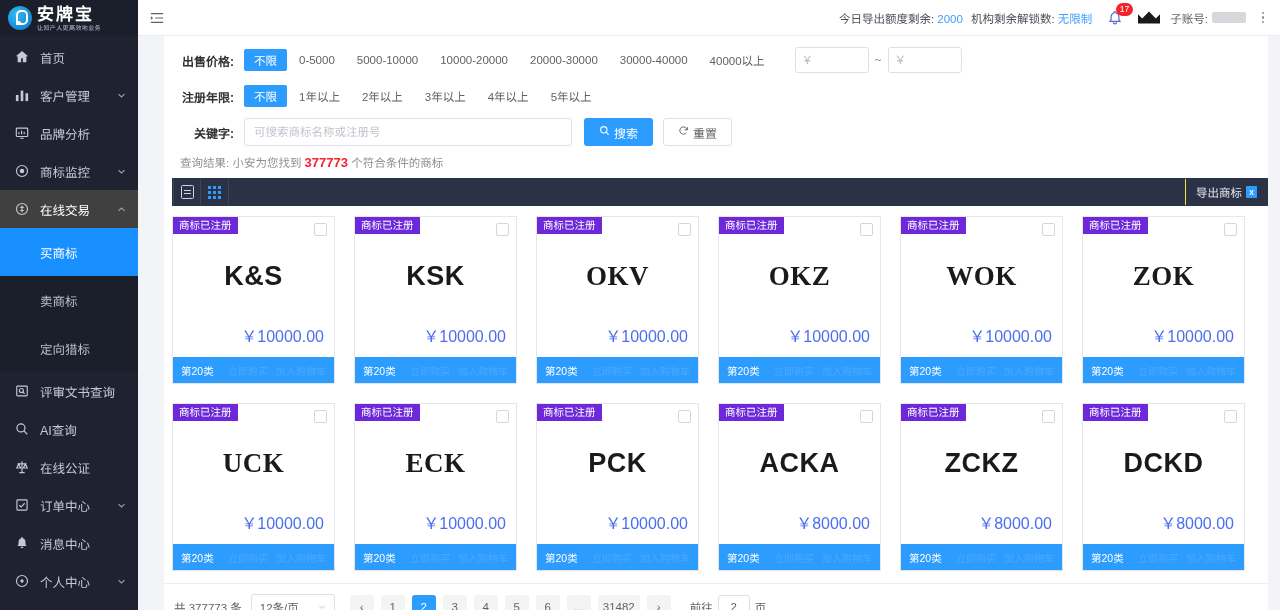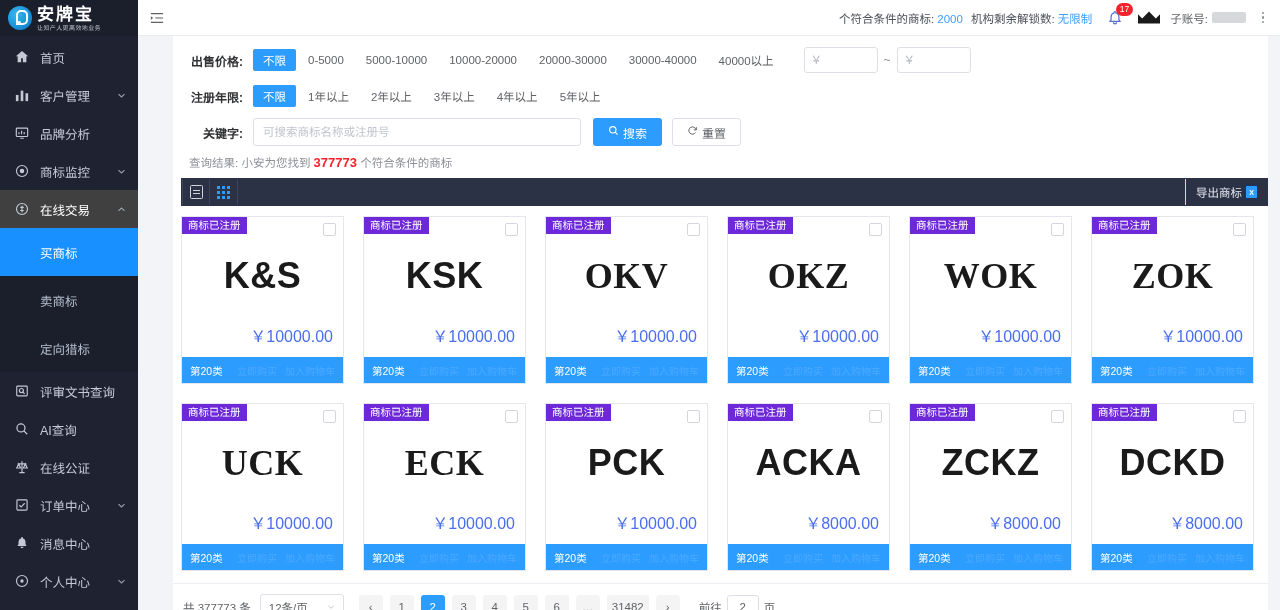--- a/index.html
+++ b/index.html
@@ -110,21 +110,21 @@
   .subacct { display:flex; align-items:center; gap:4px; color:#606266; font-size:11.5px; }
   .subacct-mask {
     width: 34px; height: 11px; background: #d6d8dc; border-radius: 2px; display:inline-block;
   }
   .kebab { width: 14px; display:flex; flex-direction:column; align-items:center; gap:2px; cursor:pointer; margin-left:2px;}
   .kebab i { width: 2.5px; height: 2.5px; background: #8a8f99; border-radius: 50%; display:block;}
 
   
   .content {
     flex: 1; overflow: hidden; position: relative;
-    padding: 0 0 0 17px; background:#f3f4f7;
+    padding: 0 0 0 8px; background:#f3f4f7;
   }
   .panel {
     background: #ffffff; margin: 0 12px 0 18px; padding: 0 0 0 0;
     min-height: 100%;
   }
 
   
   .filters { padding: 6px 0 0 0; }
   .filter-row { display: flex; align-items: center; min-height: 36px; padding: 0 8px; }
   .filter-label {
@@ -214,21 +214,21 @@
   }
   .card-check {
     position: absolute; right: 7px; top: 6px;
     width: 13px; height: 13px; border: 1px solid #d3d6dc;
     background: #fff; border-radius: 2px; z-index: 2; cursor: pointer;
   }
   .card-mark {
     flex: 1; display: flex; align-items: center; justify-content: center;
     padding-top: 12px;
   }
-  .mark-text { font-size: 36px; font-weight: bold; color: #1a1a1a; letter-spacing: 0.5px; }
+  .mark-text { font-size: 27px; font-weight: bold; color: #1a1a1a; letter-spacing: 0.5px; }
   .mark-serif { font-family: "Liberation Serif", "DejaVu Serif", serif; }
   .mark-sans  { font-family: "Liberation Sans", "DejaVu Sans", sans-serif; }
   .card-price {
     text-align: right; padding: 0 10px 10px 0;
     color: #4a6ef0; font-size: 16px; font-family: "Liberation Sans", sans-serif;
   }
   .card-foot {
     height: 26px; background: #2d9cff; color: #ffffff;
     display: flex; align-items: center; justify-content: space-between;
     padding: 0 8px; font-size: 10.5px; flex: none;
@@ -444,21 +444,21 @@
     <header class="topbar">
       <div class="collapse-btn">
         <svg viewBox="0 0 16 16" fill="none" stroke="currentColor" stroke-width="1.4">
           <path d="M1 3h14M6 8h9M1 13h14"></path>
             <path d="M1 6 3.6 8 1 10z" fill="currentColor" stroke="none"></path>
         </svg>
       </div>
       <div class="topbar-spacer"></div>
       <div class="topbar-right">
         <span class="tb-stat">
-          <span>个符合条件的商标:</span>
+          <span>今日导出额度剩余:</span>
           <span class="v">2000</span>
         </span>
         <span class="tb-stat">
           <span>机构剩余解锁数:</span>
           <span class="v unlimited">无限制</span>
         </span>
         <span class="bell-wrap">
           <svg viewBox="0 0 16 16" fill="none" stroke="currentColor" stroke-width="1.2">
             <path d="M8 1.6a1 1 0 0 1 1 1v.4a3.9 3.9 0 0 1 2.9 3.7v2.9l1.1 1.7H3l1.1-1.7V6.7A3.9 3.9 0 0 1 7 3V2.6a1 1 0 0 1 1-1z"></path>
             <path d="M6.4 12.3a1.6 1.6 0 0 0 3.2 0"></path>

